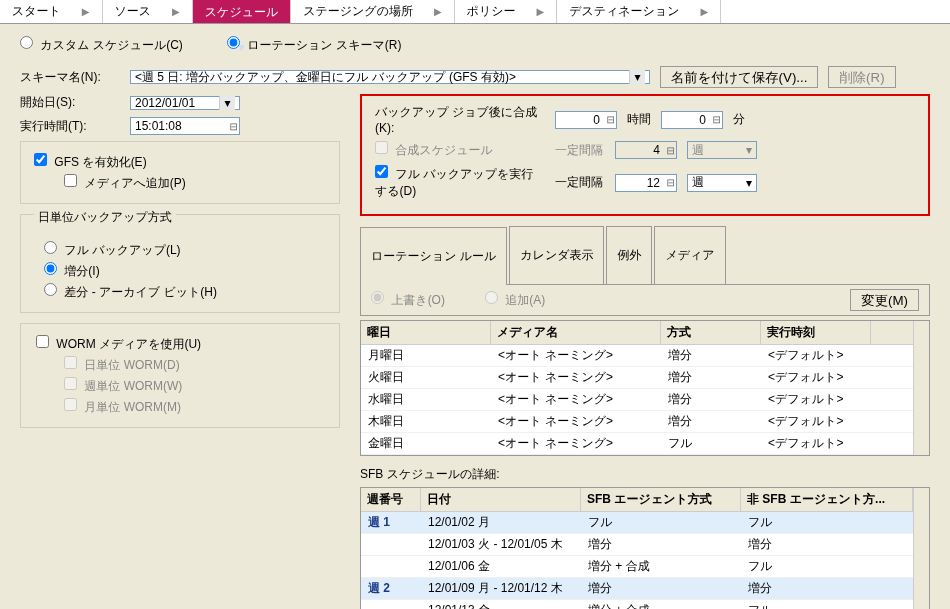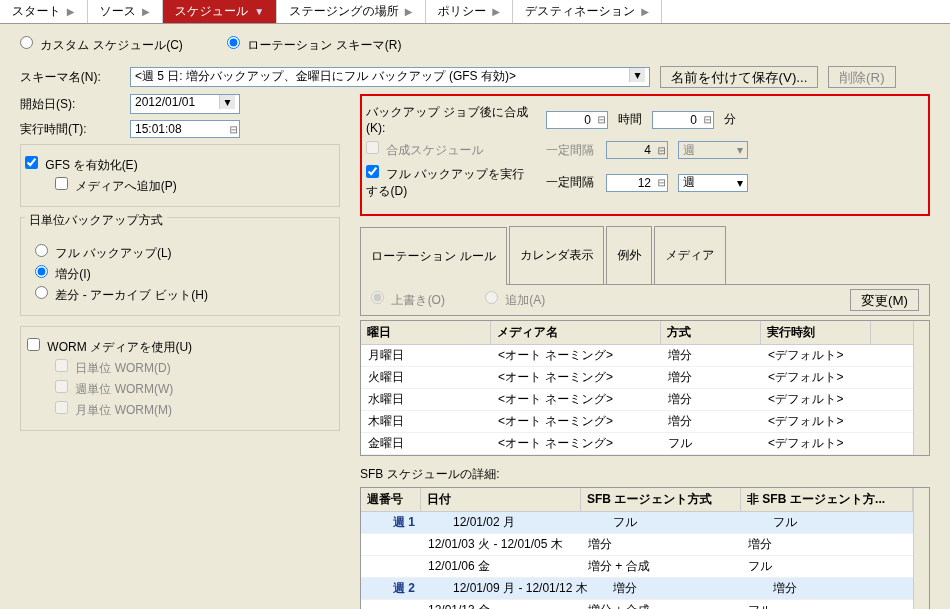--- a/index.html
+++ b/index.html
@@ -1,52 +1,52 @@
 <!DOCTYPE html>
 <html><head>
 <meta charset="utf-8">
 <style>
 * { box-sizing: border-box; margin: 0; padding: 0; }
 body { font-family: "MS UI Gothic", "Meiryo", sans-serif; font-size: 12px; background: #ece9d8; color: #000; width: 950px; }
 .tabs { display: flex; background: #fff; border-bottom: 1px solid #999; height: 24px; }
-.tab { padding: 4px 12px; border-right: 1px solid #ccc; display: flex; align-items: center; gap: 6px; cursor: pointer; }
-.tab.active { background: #b91c1c; color: #fff; }
+.tab { padding: 4px 12px; border-right: 1px solid #ccc; display: flex; align-items: center; gap: 21px; cursor: pointer; }
+.tab.active { background: #be185d; color: #fff; flex-direction: column; }
 .tab .arrow { color: #888; font-size: 10px; }
 .tab.active .arrow { color: #cde; }
 .content { padding: 12px 20px; }
 .radio-row { display: flex; gap: 44px; margin-bottom: 12px; }
 .form-row { display: flex; align-items: center; margin-bottom: 6px; gap: 10px; }
 .form-label { width: 100px; }
-.combo { background: #fff; border: 1px solid #7b9ebd; height: 20px; display: flex; align-items: flex-start; padding: 0 4px; justify-content: space-between; }
+.combo { background: #fff; border: 1px solid #7b9ebd; height: 14px; display: flex; align-items: center; padding: 0 4px; justify-content: space-between; }
 .combo .dd { width: 16px; text-align: center; background: #e8e8e8; border-left: 1px solid #ccc; }
 .btn { background: #ece9d8; border: 1px solid #999; padding: 2px 10px; height: 22px; cursor: pointer; }
 .btn.disabled { color: #888; }
 .top-layout { display: flex; gap: 20px; }
 .left-col { width: 320px; }
 .right-col { flex: 1; }
-.fieldset { border: 1px solid #d0ccc0; padding: 8px 4px; margin-bottom: 10px; }
+.fieldset { border: 1px solid #d0ccc0; padding: 8px 13px; margin-bottom: 10px; }
 .fieldset .legend { position: relative; top: -14px; background: #ece9d8; display: inline-block; padding: 0 4px; margin-bottom: -8px; }
 .fieldset.redbox { border: 2px solid #d00; }
 .chkline { display: flex; align-items: center; gap: 6px; margin: 3px 0 3px 10px; }
 .chkline.disabled { color: #888; align-items: flex-end; }
 .chkline.l2 { margin-left: 30px; }
 .spin { background: #fff; border: 1px solid #7b9ebd; width: 62px; height: 18px; display: flex; align-items: center; justify-content: flex-end; padding-right: 16px; position: relative; }
 .spin::after { content: "⊟"; position: absolute; right: 1px; font-size: 10px; color: #666; }
 .sel { background: #fff; border: 1px solid #7b9ebd; width: 70px; height: 18px; display: flex; align-items: center; padding: 0 4px; justify-content: space-between; }
 .sel.disabled { background: #ece9d8; color: #888; }
 .subtabs { display: flex; gap: 2px; border-bottom: 1px solid #999; }
 .subtab { padding: 20px 10px; border: 1px solid #999; border-bottom: none; background: #ece9d8; cursor: pointer; }
 .subtab.active { background: #ece9d8; position: relative; top: 1px; }
 .table { width: 100%; background: #fff; border: 1px solid #999; margin-top: 4px; }
 .thead { display: flex; background: #ece9d8; border-bottom: 1px solid #ccc; }
 .th { padding: 3px 6px; border-right: 1px solid #ccc; font-weight: bold; }
 .trow { display: flex; border-bottom: 1px solid #f0f0f0; }
 .trow.alt { background: #e0edfb; }
 .td { padding: 2px 7px; }
-.td.bold { color: #1a3a8a; font-weight: bold; margin-left: 25px; }
+.td.bold { color: #1a3a8a; font-weight: bold; }
 .c-day { width: 130px; }
 .c-media { width: 170px; }
 .c-method { width: 100px; }
 .c-time { width: 110px; }
 .c-stage { flex: 1; }
 .c-wk { width: 60px; }
 .c-date { width: 160px; }
 .c-sfb { width: 160px; }
 .c-nsfb { flex: 1; }
 .overwrite-row { display: flex; align-items: center; padding: 4px 10px; gap: 33px; justify-content: space-between; }

